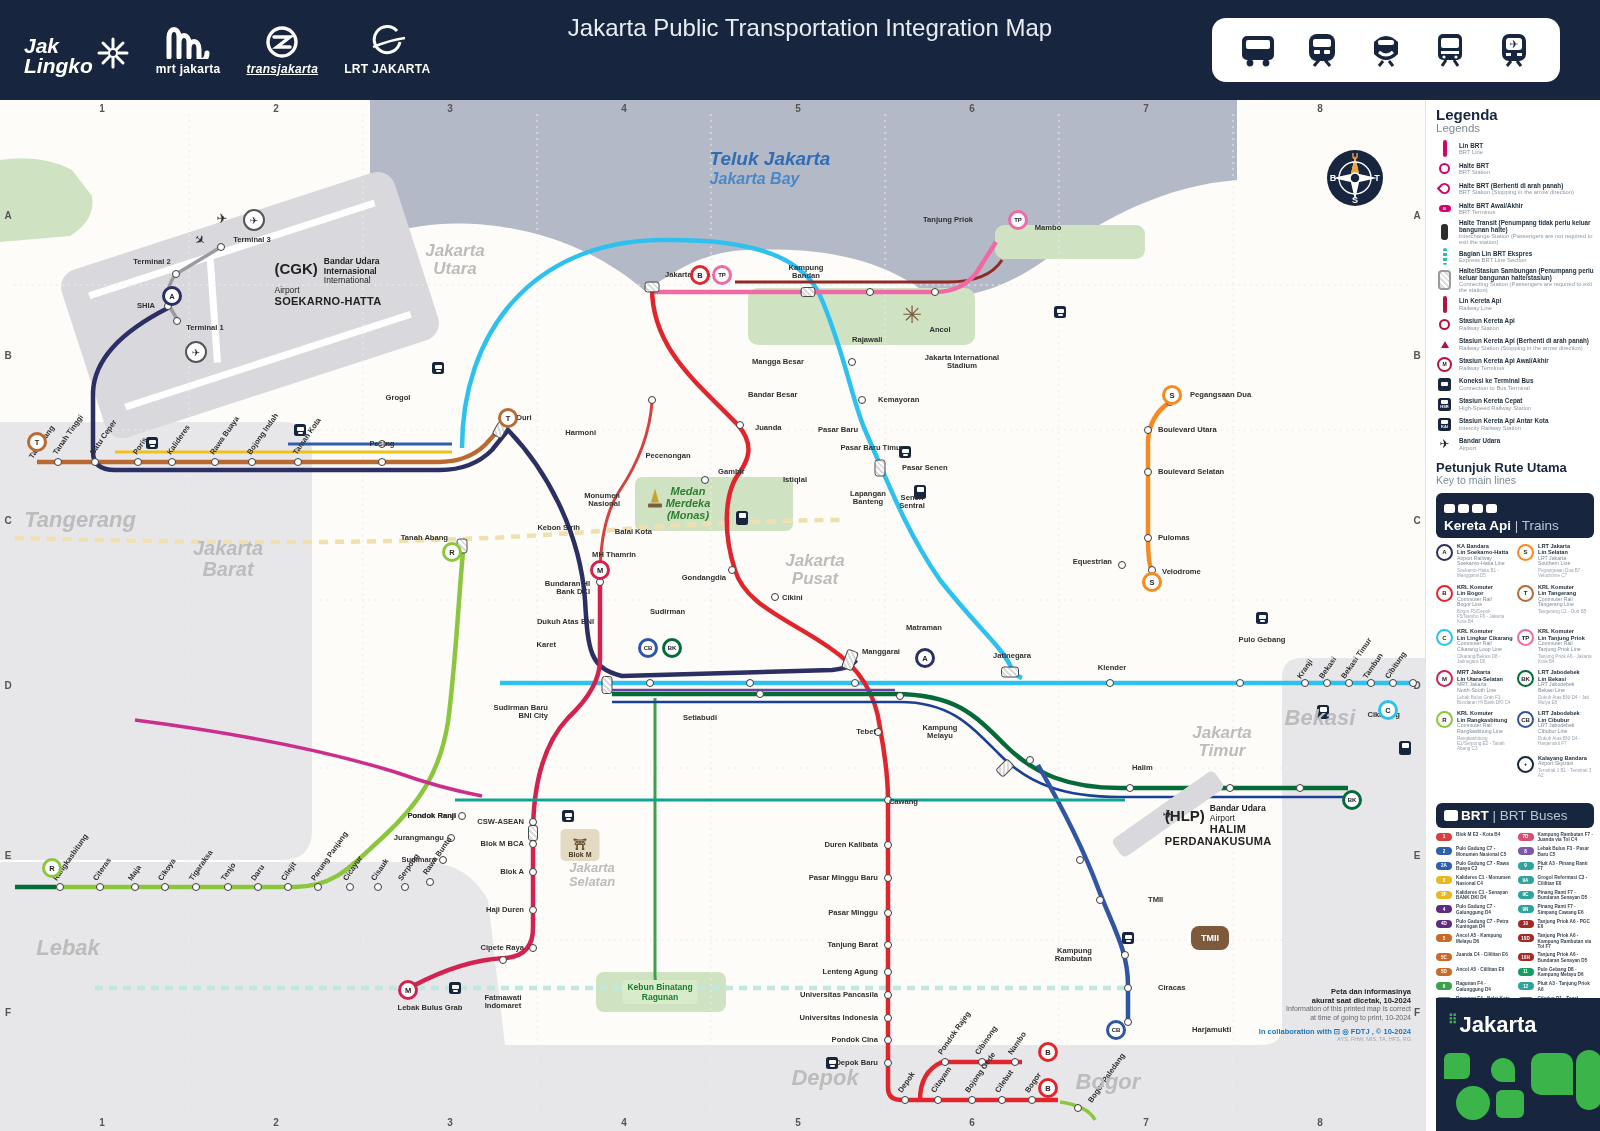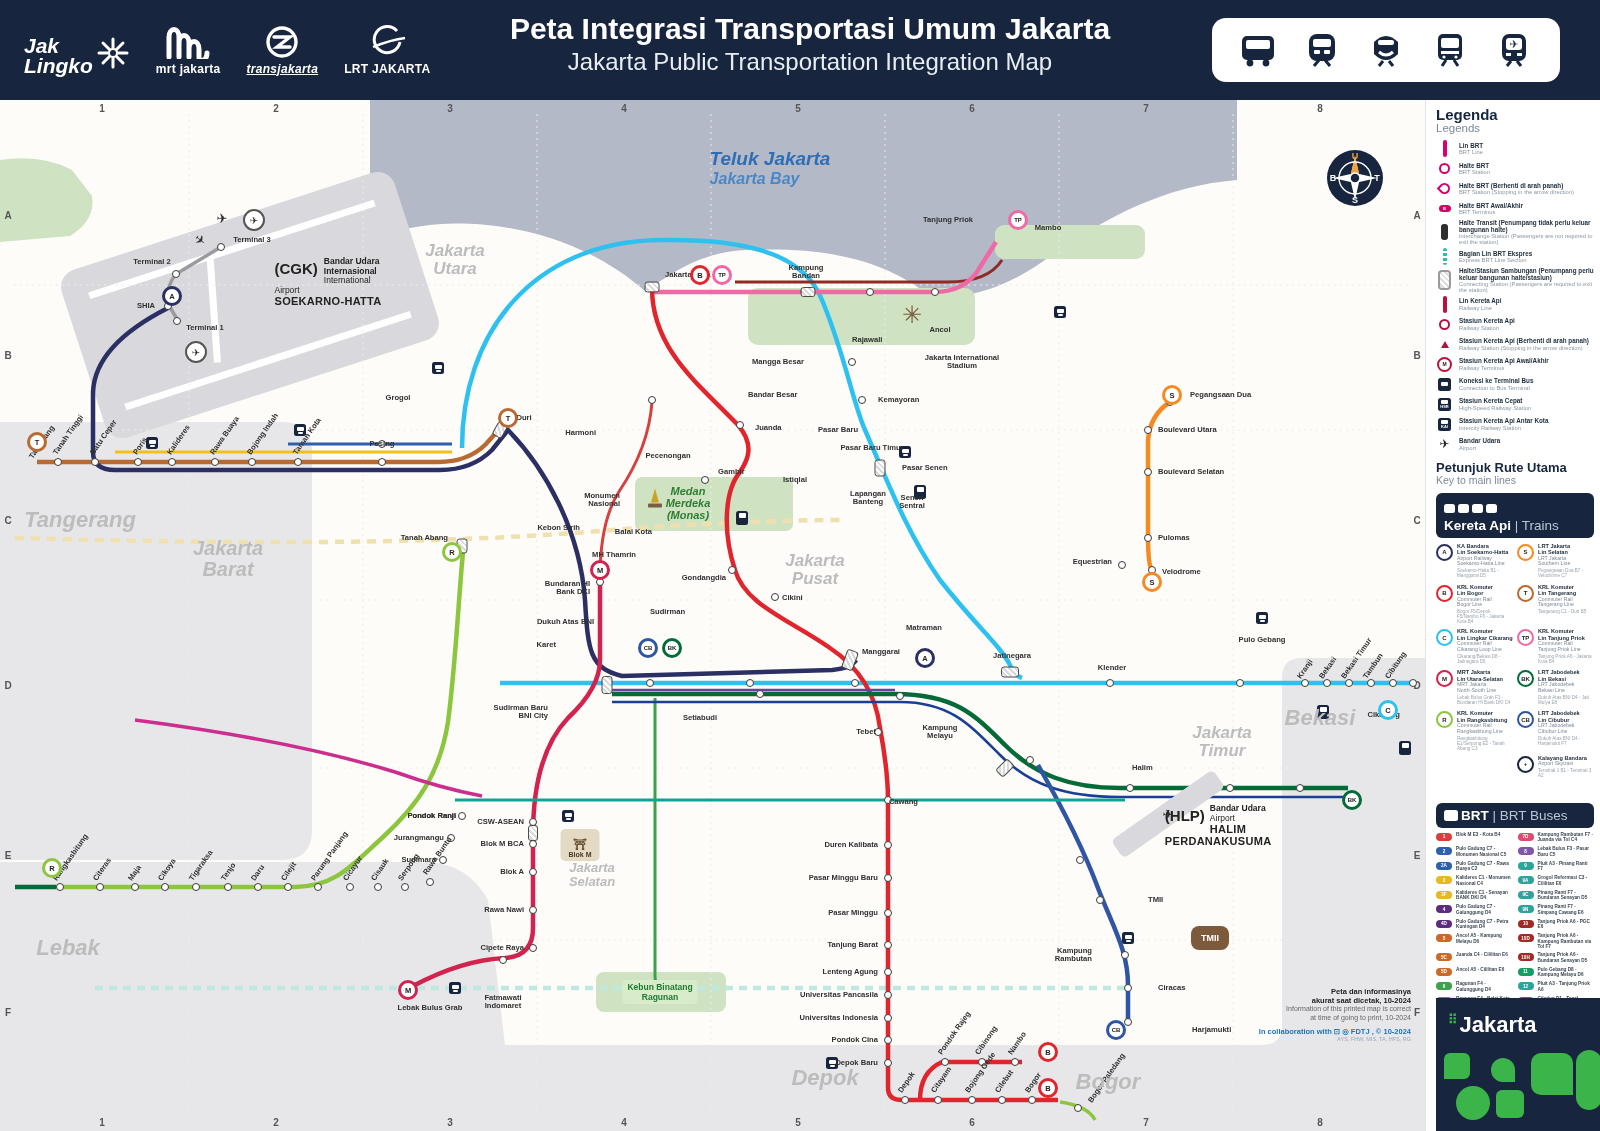--- a/index.html
+++ b/index.html
@@ -129,21 +129,20 @@
     </div>
     <div class="logo">
       <svg width="40" height="34" viewBox="0 0 40 34">
         <path d="M30,6 A13 13 0 1 0 33,17" fill="none" stroke="#fff" stroke-width="3"></path>
         <path d="M6,22 C16,18 30,14 38,13" fill="none" stroke="#fff" stroke-width="2.4"></path>
       </svg>
       <div class="logosub">LRT JAKARTA</div>
     </div>
   </div>
   <div id="titles">
-    <div id="title-id">Peta Integrasi Transportasi Umum Jakarta</div>
     <div id="title-en">Jakarta Public Transportation Integration Map</div>
   </div>
   <div id="modebox">
     <span class="mode">
       <svg width="40" height="36" viewBox="0 0 40 36">
             <rect x="4" y="4" width="32" height="24" rx="5" fill="#17263e"></rect>
             <rect x="8" y="8" width="24" height="9" rx="2" fill="#fff"></rect>
             <circle cx="12" cy="31" r="3.4" fill="#17263e"></circle>
             <circle cx="28" cy="31" r="3.4" fill="#17263e"></circle>
           </svg>
@@ -579,21 +578,21 @@
       <div class="slabel rot" style="left: 345px; top: 776px; transform: rotate(-55deg);">Cicayur</div>
       <div class="slabel rot" style="left: 373px; top: 776px; transform: rotate(-55deg);">Cisauk</div>
       <div class="slabel rot" style="left: 400px; top: 776px; transform: rotate(-55deg);">Serpong</div>
       <div class="slabel rot" style="left: 425px; top: 770px; transform: rotate(-55deg);">Rawa Buntu</div>
       <div class="slabel e" style="left: 436px; top: 760px;">Sudimara</div>
       <div class="slabel e" style="left: 444px; top: 738px;">Jurangmangu</div>
       <div class="slabel e" style="left: 456px; top: 716px;">Pondok Ranji</div>
       <div class="slabel e" style="left: 524px; top: 722px;">CSW-ASEAN</div>
       <div class="slabel e" style="left: 524px; top: 744px;">Blok M BCA</div>
       <div class="slabel e" style="left: 524px; top: 772px; text-align: right;">Blok A</div>
-      <div class="slabel e" style="left: 524px; top: 810px;">Rawa Nawi</div>
+      <div class="slabel e" style="left: 524px; top: 810px;">Haji Duren</div>
       <div class="slabel e" style="left: 524px; top: 848px;">Cipete Raya</div>
       <div class="slabel" style="left: 430px; top: 908px;">Lebak Bulus Grab</div>
       <div class="slabel" style="left: 503px; top: 902px;">Fatmawati
 Indomaret</div>
       <div class="slabel e" style="left: 1092px; top: 855px;">Kampung
 Rambutan</div>
       <div class="slabel s" style="left: 1148px; top: 800px;">TMII</div>
       <div class="slabel s" style="left: 1158px; top: 888px;">Ciracas</div>
       <div class="slabel s" style="left: 1192px; top: 930px;">Harjamukti</div>
       <div class="slabel e" style="left: 456px; top: 716px;">Pondok Ranji </div>

